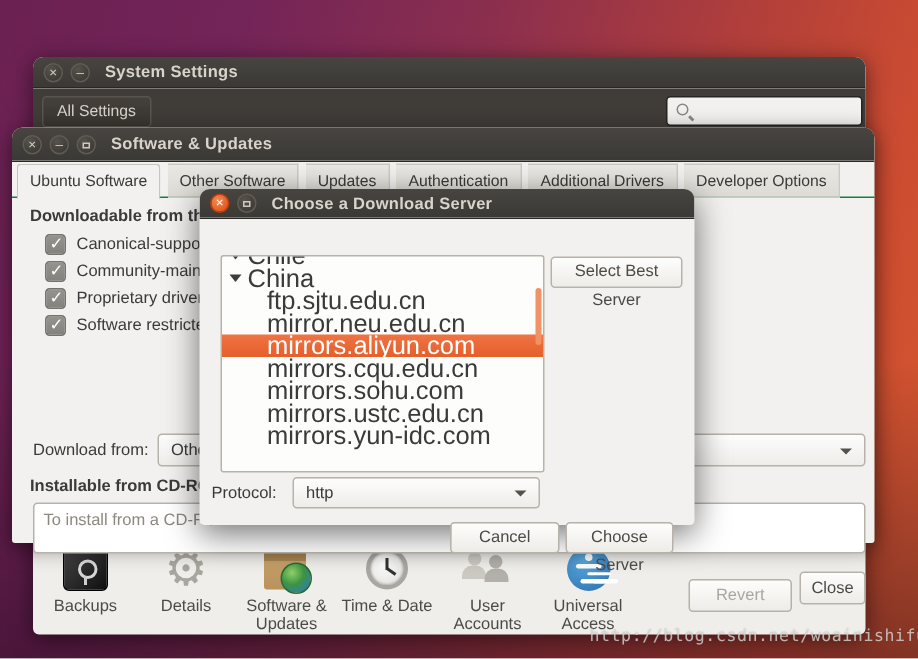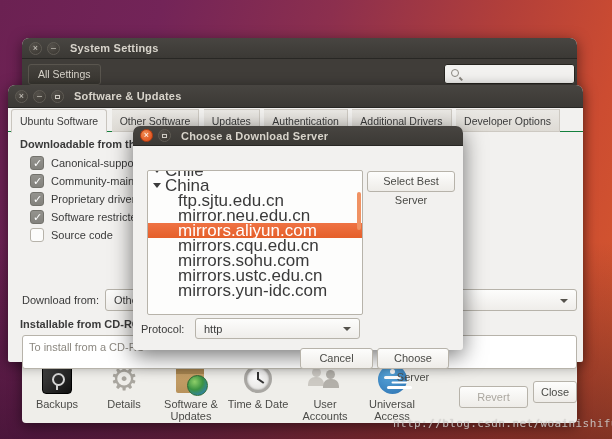--- a/index.html
+++ b/index.html
@@ -211,24 +211,20 @@
         <span class="cb on"></span>
         <span>Community-maintain</span>
       </div>
       <div class="cb-row" style="top:60px;">
         <span class="cb on"></span>
         <span>Proprietary drivers f</span>
       </div>
       <div class="cb-row" style="top:78px;">
         <span class="cb on"></span>
         <span>Software restricted</span>
-      </div>
-      <div class="cb-row" style="top:96px;">
-        <span class="cb off"></span>
-        <span>Source code</span>
       </div>
       <div style="position:absolute;left:14px;top:162px;">Download from:</div>
       <div class="combo" style="left:97px;top:157px;width:472px;">
         <span>Othe</span>
         <span class="arr"></span>
       </div>
       <div class="sec-h" style="top:186px;">Installable from CD-ROM</div>
       <div id="cdrom-input">
         <span>To install from a CD-RO</span>
       </div>

